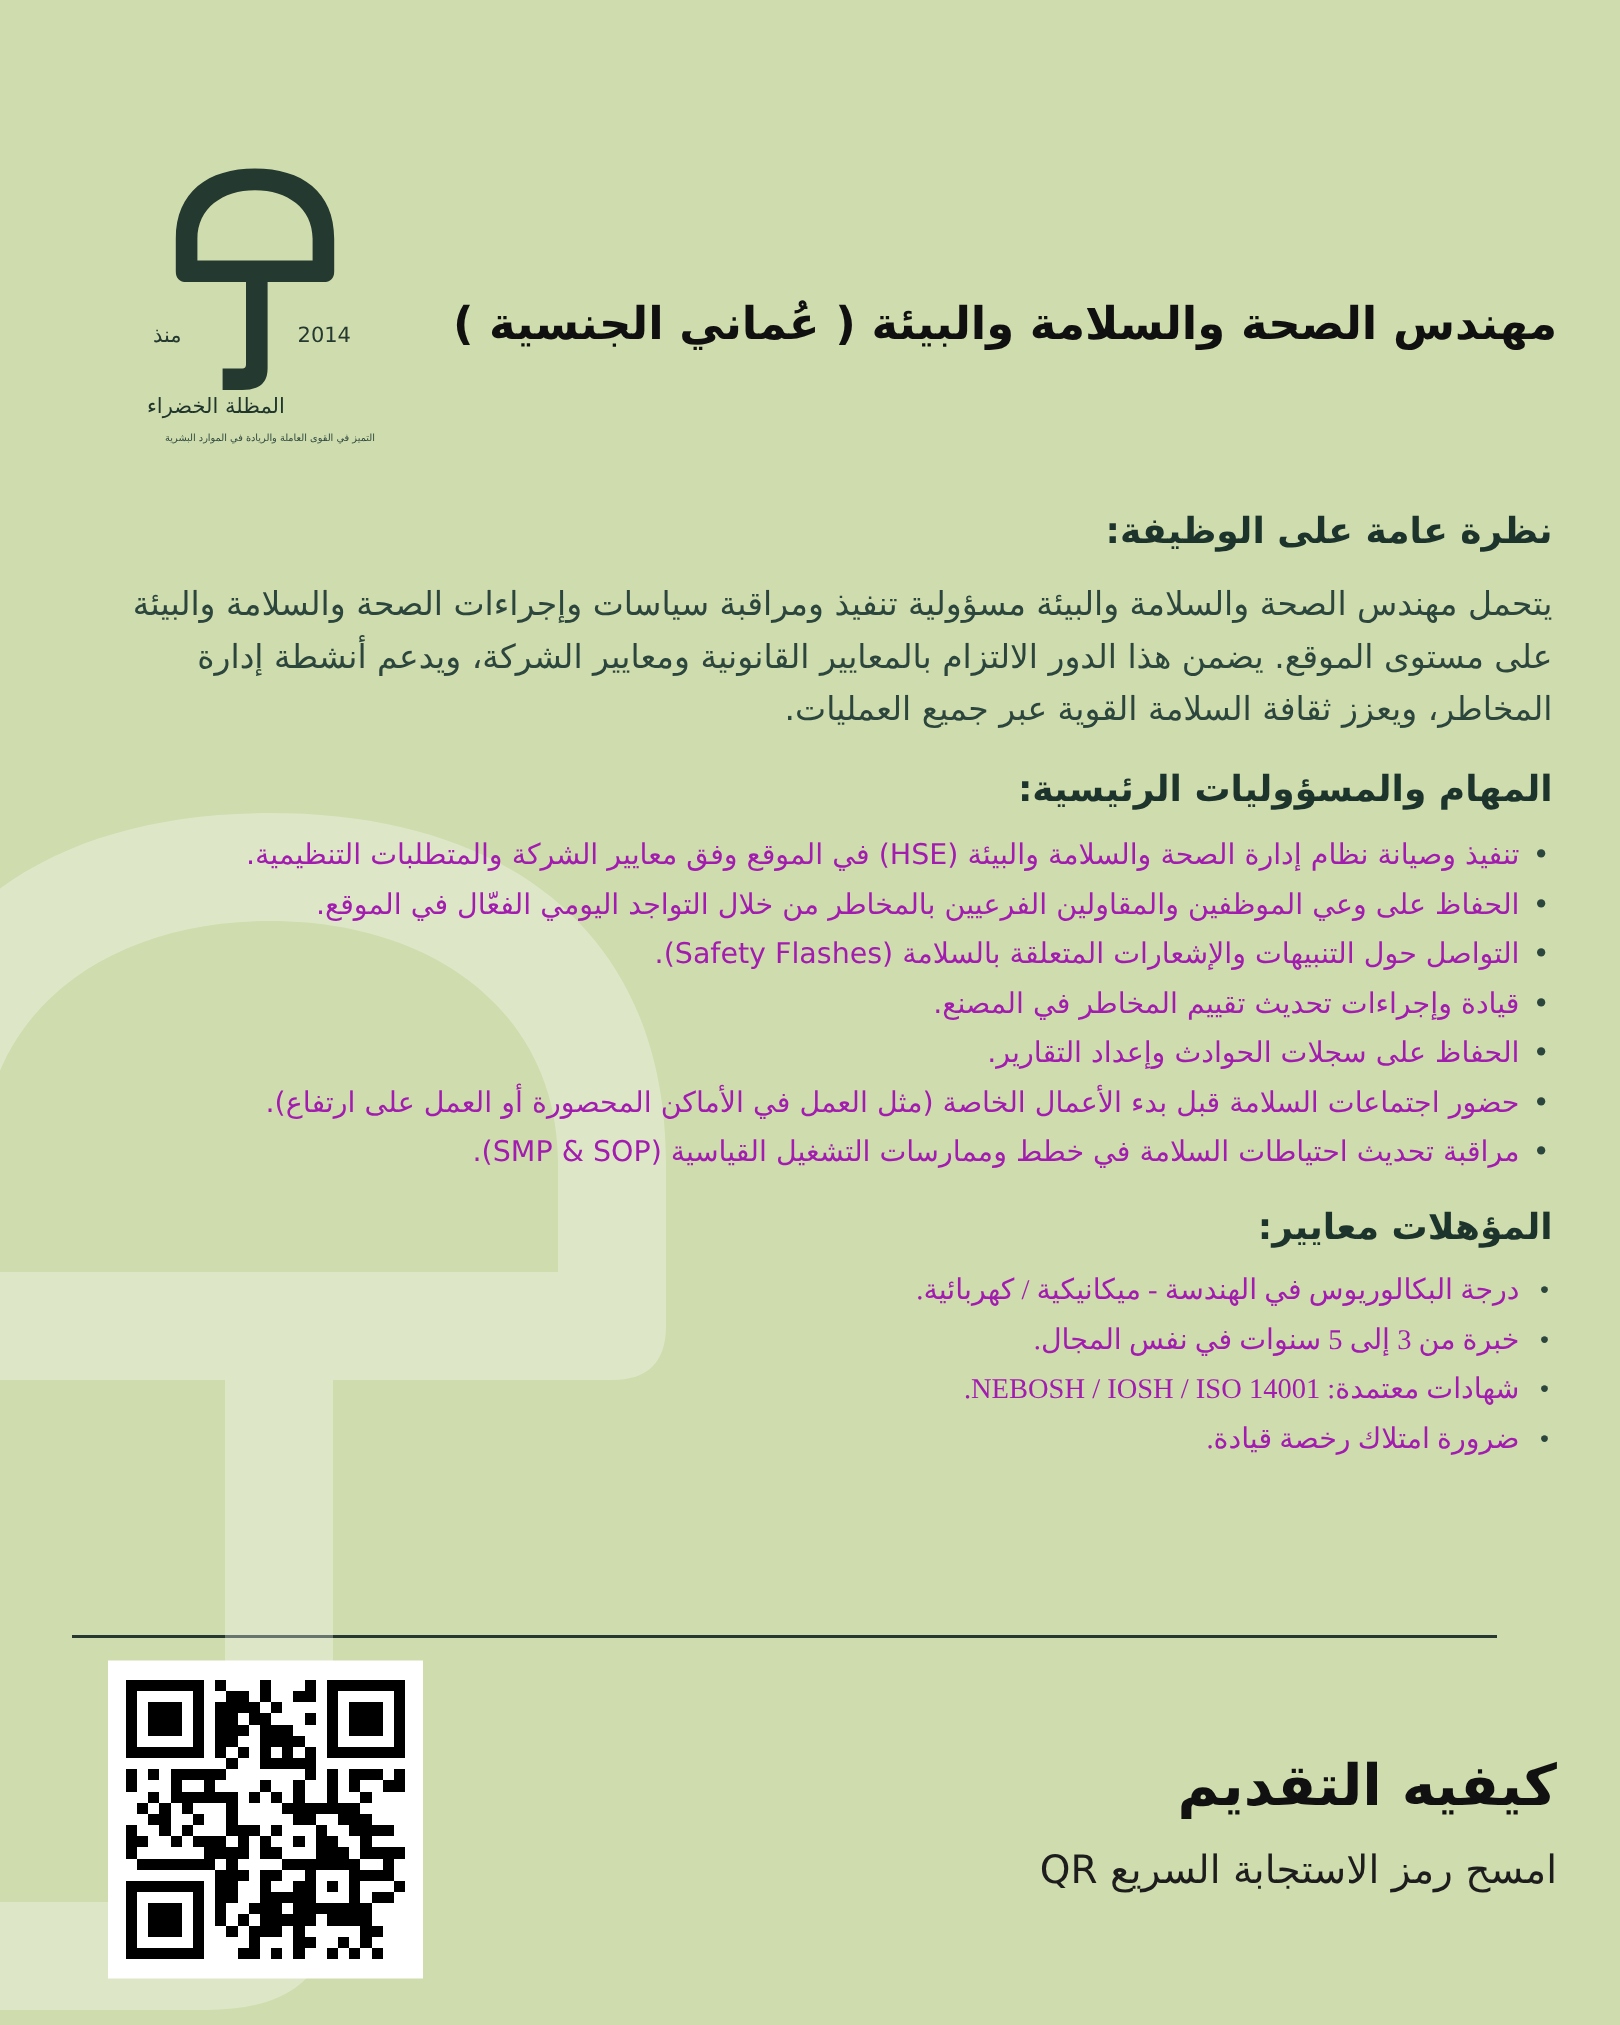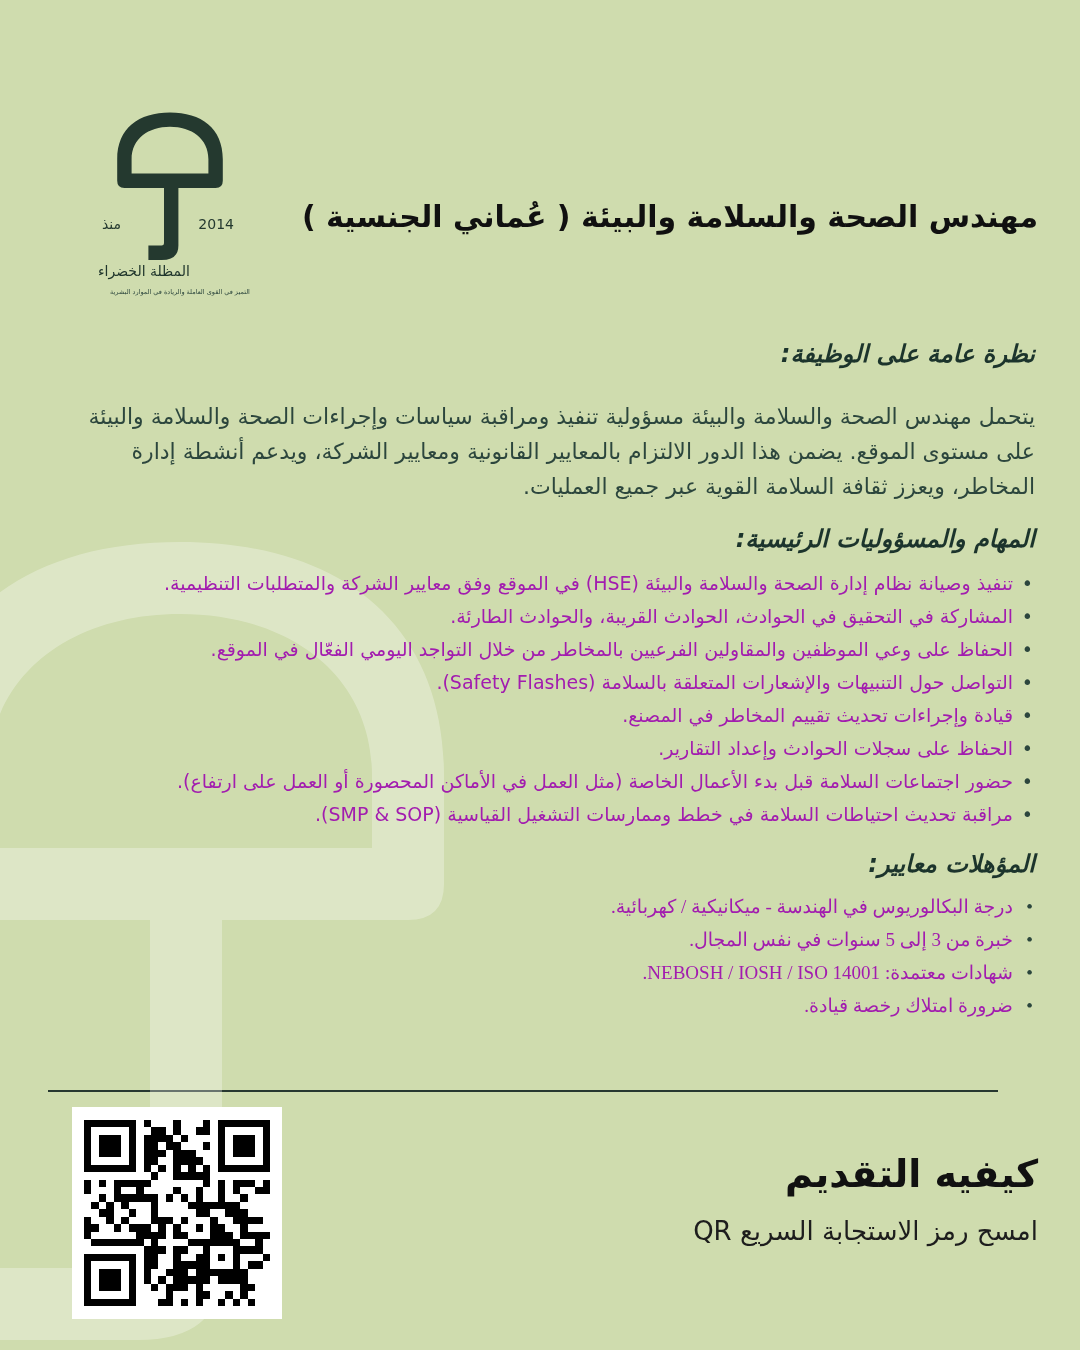--- a/index.html
+++ b/index.html
@@ -28,45 +28,45 @@
     direction:rtl;
     color:#101010;font-size:30px;font-weight:700;line-height:1.25;
   }
 
   
   .main{
     position:relative;height:760px;overflow:hidden;
     padding:0 45px;direction:rtl;text-align:right;
   }
   .section-heading{
-    margin:0;color:#1c342c;font-size:24px;font-weight:700;line-height:31px;font-style:italic;
+    margin:0;color:#1c342c;font-size:24px;font-weight:700;line-height:31px;
   }
   .section-heading.first{margin-top:9px;}
   .section-heading.mid{margin-top:20px;}
   .section-heading.last{margin-top:18px;}
   .overview-paragraph{
-    margin:29px 0 0 0;color:#2c463d;font-size:22px;line-height:35px;
+    margin:16px 0 0 0;color:#2c463d;font-size:22px;line-height:35px;
   }
   ul.bullets{margin:12px 0 0 0;padding:0;list-style:none;}
   ul.bullets.quals{margin-top:10px;font-family:Liberation Serif, serif;}
   ul.bullets li{
     position:relative;padding-right:22px;color:#a21caf;font-size:19px;line-height:33px;
   }
   ul.bullets li::before{
     content:"•";position:absolute;right:2px;top:0;color:#2c463d;
   }
 
   
   .divider{border:none;border-top:2px solid #273830;margin:0 82px 0 48px;}
   .footer{position:relative;height:256px;}
   .qr-card{
     position:absolute;left:72px;top:15px;width:210px;height:212px;background:#ffffff;
     display:flex;align-items:center;justify-content:center;
   }
-  .apply{position:absolute;right:42px;top:60px;text-align:right;direction:rtl;}
+  .apply{position:absolute;right:42px;top:76px;text-align:right;direction:rtl;}
   .apply-heading{margin:0;color:#111111;font-size:38px;font-weight:700;}
   .apply-instruction{margin:20px 0 0 0;color:#1d1d1d;font-size:26px;}
 </style>
 </head>
 <body>
 
 <div class="poster">
 
   <svg class="watermark" viewBox="0 0 100 160" preserveAspectRatio="none" aria-hidden="true">
     <g fill="rgba(255,255,255,0.30)" fill-rule="evenodd">
@@ -96,21 +96,20 @@
   </div>
 
   <div class="main">
 
     <h2 class="section-heading first">نظرة عامة على الوظيفة:</h2>
     <p class="overview-paragraph">يتحمل مهندس الصحة والسلامة والبيئة مسؤولية تنفيذ ومراقبة سياسات وإجراءات الصحة والسلامة والبيئة على مستوى الموقع. يضمن هذا الدور الالتزام بالمعايير القانونية ومعايير الشركة، ويدعم أنشطة إدارة المخاطر، ويعزز ثقافة السلامة القوية عبر جميع العمليات.</p>
 
     <h2 class="section-heading mid">المهام والمسؤوليات الرئيسية:</h2>
     <ul class="bullets duties">
         <li>تنفيذ وصيانة نظام إدارة الصحة والسلامة والبيئة (HSE) في الموقع وفق معايير الشركة والمتطلبات التنظيمية.</li>
-        <li>المشاركة في التحقيق في الحوادث، الحوادث القريبة، والحوادث الطارئة.</li>
         <li>الحفاظ على وعي الموظفين والمقاولين الفرعيين بالمخاطر من خلال التواجد اليومي الفعّال في الموقع.</li>
         <li>التواصل حول التنبيهات والإشعارات المتعلقة بالسلامة (Safety Flashes).</li>
         <li>قيادة وإجراءات تحديث تقييم المخاطر في المصنع.</li>
         <li>الحفاظ على سجلات الحوادث وإعداد التقارير.</li>
         <li>حضور اجتماعات السلامة قبل بدء الأعمال الخاصة (مثل العمل في الأماكن المحصورة أو العمل على ارتفاع).</li>
         <li>مراقبة تحديث احتياطات السلامة في خطط وممارسات التشغيل القياسية (SMP &amp; SOP).</li>
       </ul>
 
     <h2 class="section-heading last">المؤهلات معايير:</h2>
     <ul class="bullets quals">

